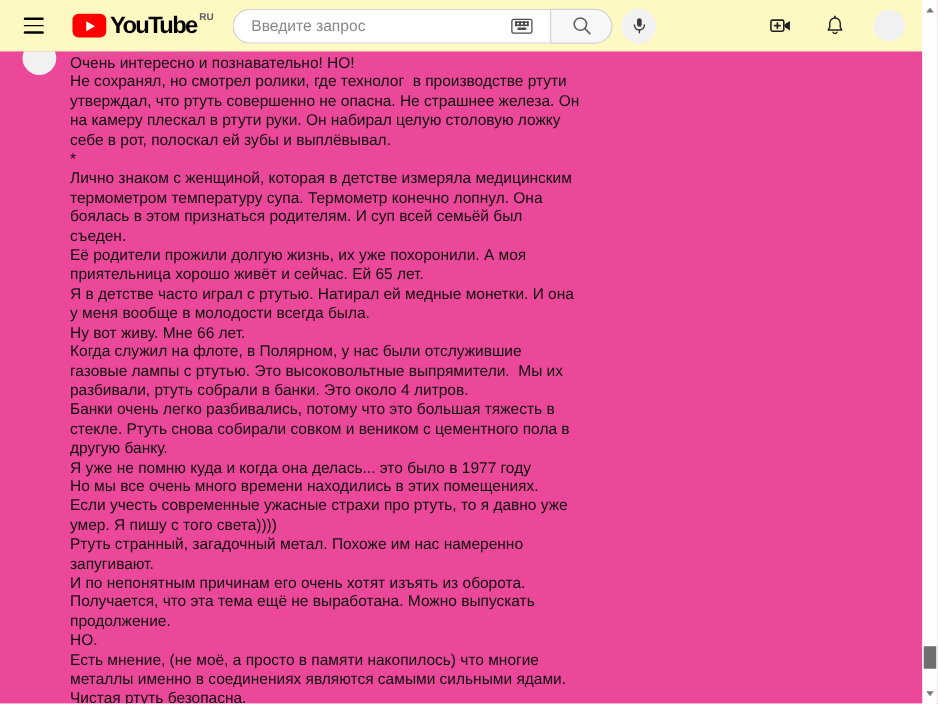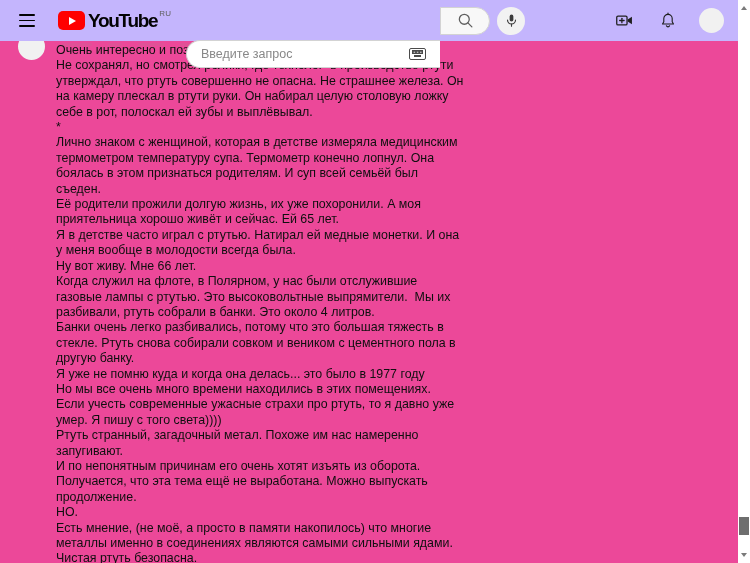--- a/index.html
+++ b/index.html
@@ -20,21 +20,21 @@
     background: #ffffff;
     overflow: hidden;
   }
 
   
   .masthead {
     position: absolute;
     top: 0; left: 0;
     width: 738px;
     height: 41px;
-    background: #c4b5fd;
+    background: #fef9c3;
     display: flex;
     z-index: 30;
   }
 
   .mh-left {
     display: flex;
     align-items: center;
     padding-left: 14px;
     width: 186px;
     flex: none;
@@ -89,21 +89,21 @@
     font-family: "Liberation Sans", sans-serif;
     font-size: 19px;
     font-weight: 700;
     letter-spacing: -1.3px;
     color: #030303;
     line-height: 21px;
     margin-top: 0px;
   }
   .yt-country {
     font-size: 8px;
-    font-weight: 400;
+    font-weight: 700;
     color: #606060;
     margin-left: 2px;
     margin-top: -1px;
     letter-spacing: 0;
   }
 
   
   .mh-center {
     display: flex;
     align-items: center;
@@ -119,21 +119,20 @@
     height: 28px;
     border: 1px solid #d3d3d3;
     border-right: none;
     border-radius: 14px 0 0 14px;
     background: #ffffff;
     display: flex;
     align-items: center;
     padding-left: 14px;
     padding-right: 4px;
     position: relative;
-    margin-top: 33px;
   }
   .search-input {
     border: none;
     outline: none;
     background: transparent;
     font-family: "Liberation Sans", sans-serif;
     font-size: 12.5px;
     color: #222;
     width: 208px;
     padding: 0;

